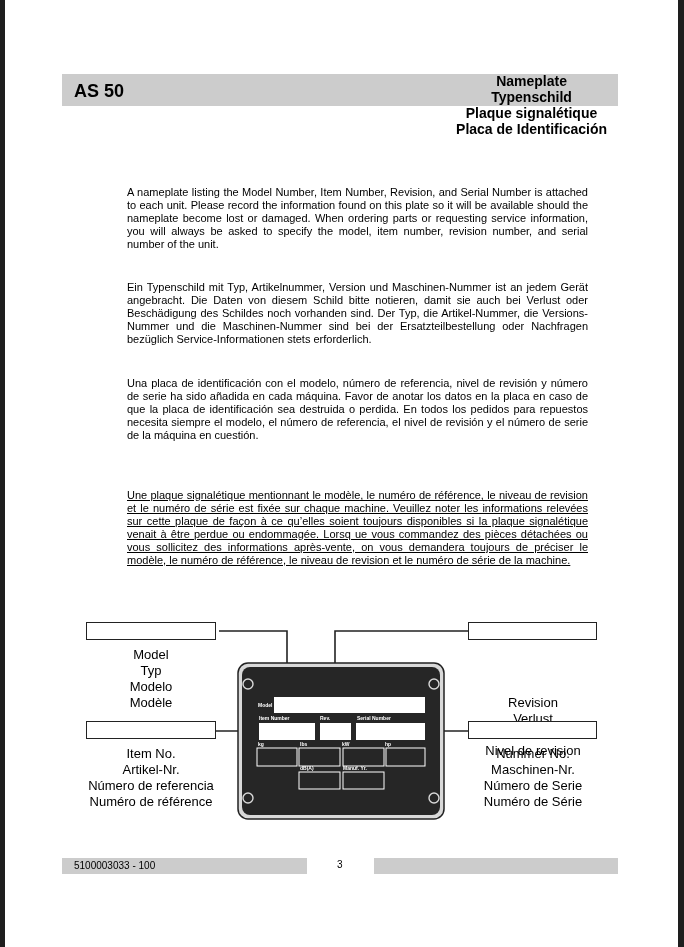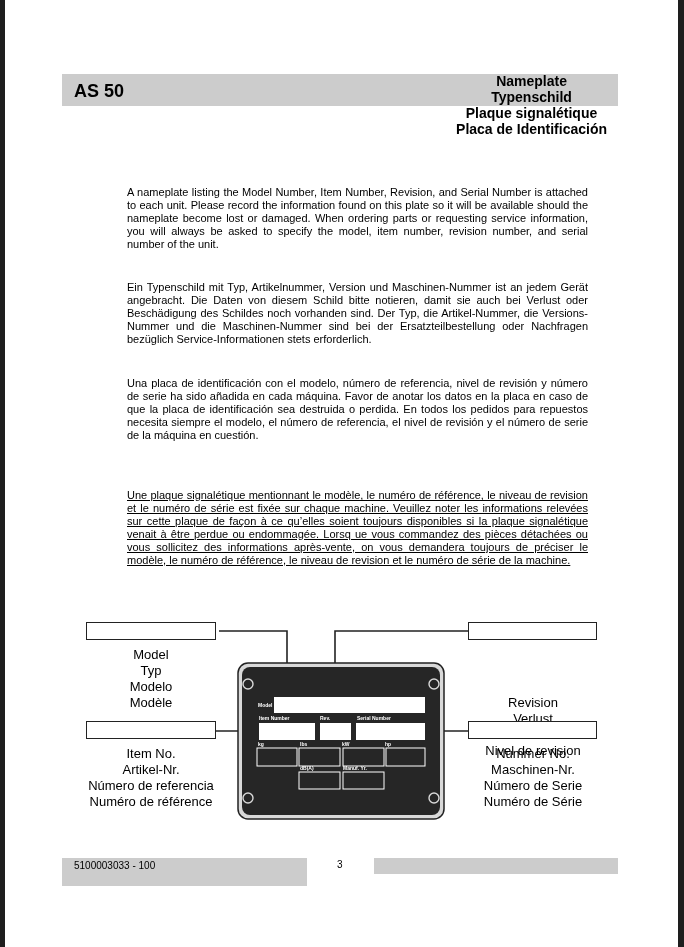--- a/index.html
+++ b/index.html
@@ -44,21 +44,21 @@
     }
     .label-stack {
       position: absolute; text-align: center; font-size: 13px; line-height: 16px; width: 150px;
     }
 
     .plate {
       position: absolute; left: 237px; top: 662px; width: 208px; height: 158px;
     }
 
     .footer-left {
-      position: absolute; left: 62px; top: 858px; width: 245px; height: 28px; background: #cccccc;
+      position: absolute; left: 62px; top: 858px; width: 245px; height: 16px; background: #cccccc;
     }
     .footer-left span { position: absolute; left: 12px; top: 2px; font-size: 10px; }
     .footer-page { position: absolute; left: 337px; top: 859px; font-size: 10px; }
     .footer-right { position: absolute; left: 374px; top: 858px; width: 244px; height: 16px; background: #cccccc; }
 
     .connectors { position: absolute; left: 0; top: 0; width: 684px; height: 947px; pointer-events: none; }
   </style>
 </head>
 <body>
 

